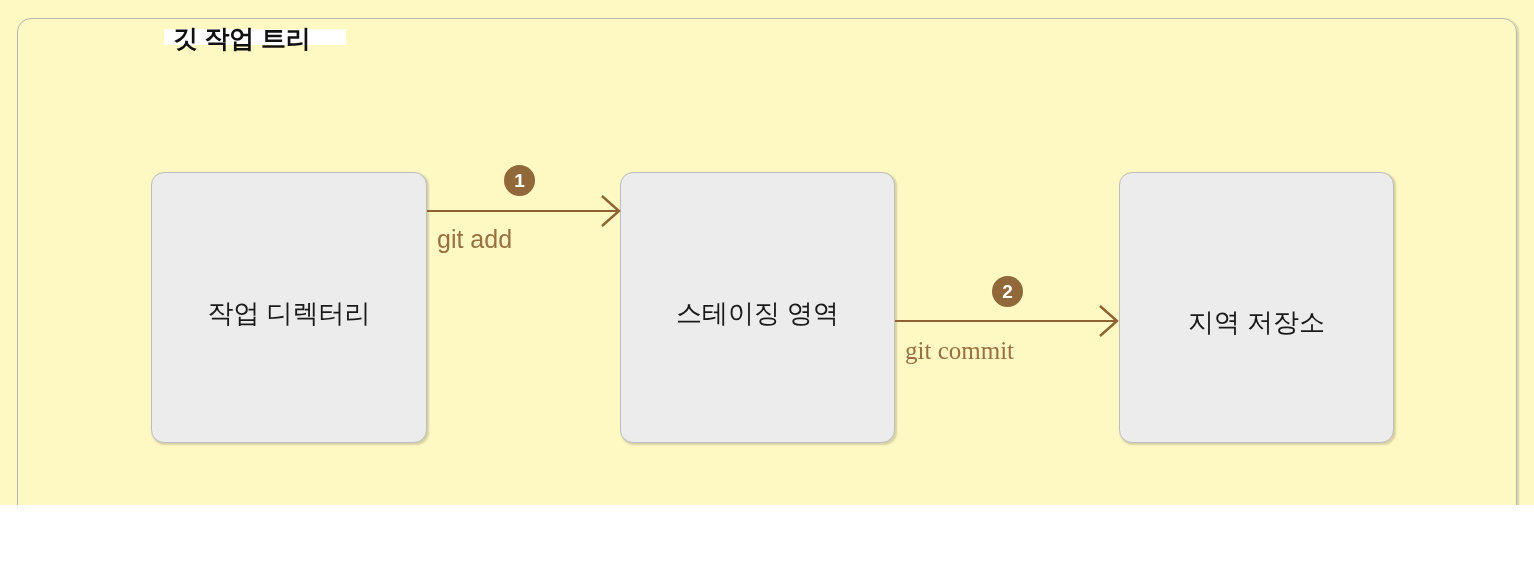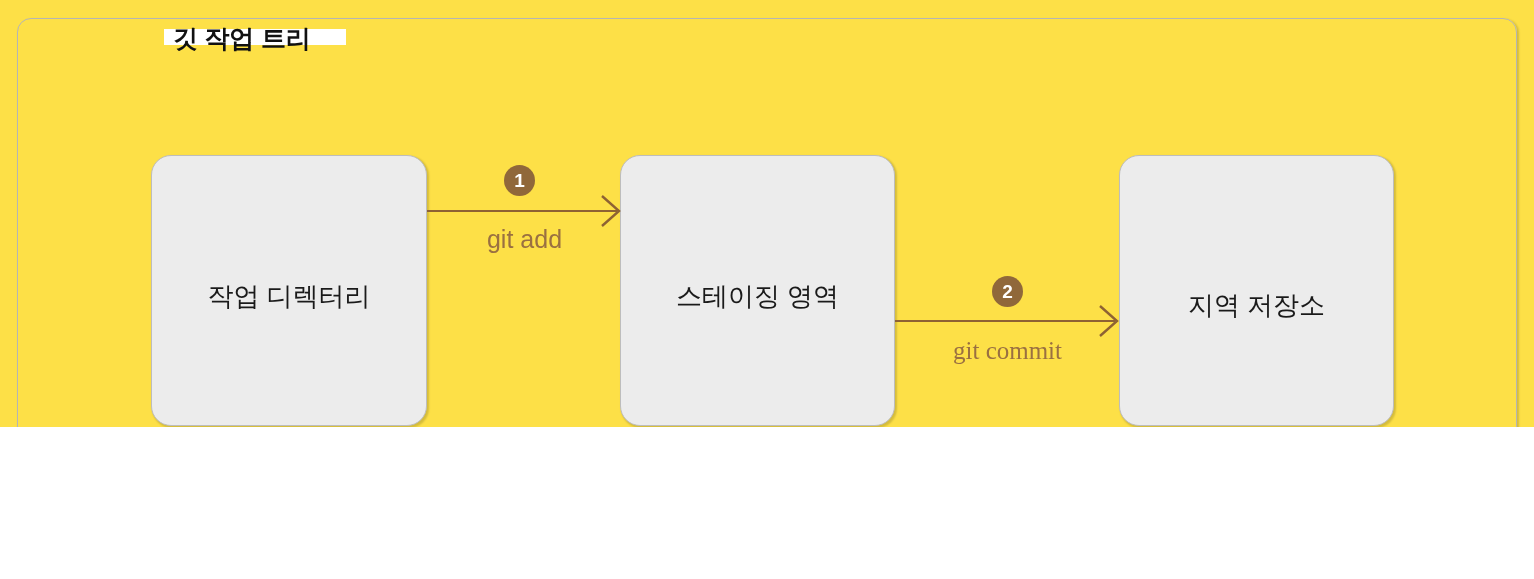--- a/index.html
+++ b/index.html
@@ -6,22 +6,22 @@
     margin: 0;
     padding: 0;
     background: #ffffff;
   }
   body {
     font-family: "Liberation Sans", "DejaVu Sans", sans-serif;
   }
   #stage {
     position: relative;
     width: 1534px;
-    height: 427px;
-    background: #fde047;
+    height: 505px;
+    background: #fef9c3;
     overflow: hidden;
   }
 
   
   .frame {
     position: absolute;
     left: 17px;
     top: 18px;
     width: 1500px;
     height: 537px;
@@ -51,22 +51,23 @@
     white-space: nowrap;
     line-height: 30px;
   }
 
   
   .node {
     position: absolute;
     box-sizing: border-box;
     background: #ececec;
     border: 1.1px solid #bdbdbd;
-    border-radius: 20px;
+    border-radius: 13px;
     box-shadow: 1.5px 1.5px 2px rgba(0,0,0,0.16);
+    margin-top: 17px;
   }
   .node-label {
     position: absolute;
     left: 0;
     width: 100%;
     text-align: center;
     font-size: 26px;
     color: #1a1a1a;
     white-space: nowrap;
   }
@@ -108,21 +109,20 @@
     display: flex;
     align-items: center;
     justify-content: center;
     line-height: 1;
   }
   .edge-label {
     position: absolute;
     font-size: 25px;
     color: #9a7041;
     white-space: nowrap;
-    text-align: center;
   }
 
   
   #arrow1-svg { left: 427px; top: 190px; width: 195px; height: 42px; }
   #badge1     { left: 504px; top: 165px; }
   #label1     { left: 437px; top: 225px; width: 175px; }
 
   
   #arrow2-svg { left: 895px; top: 300px; width: 226px; height: 42px; }
   #badge2     { left: 992px; top: 276px; }

